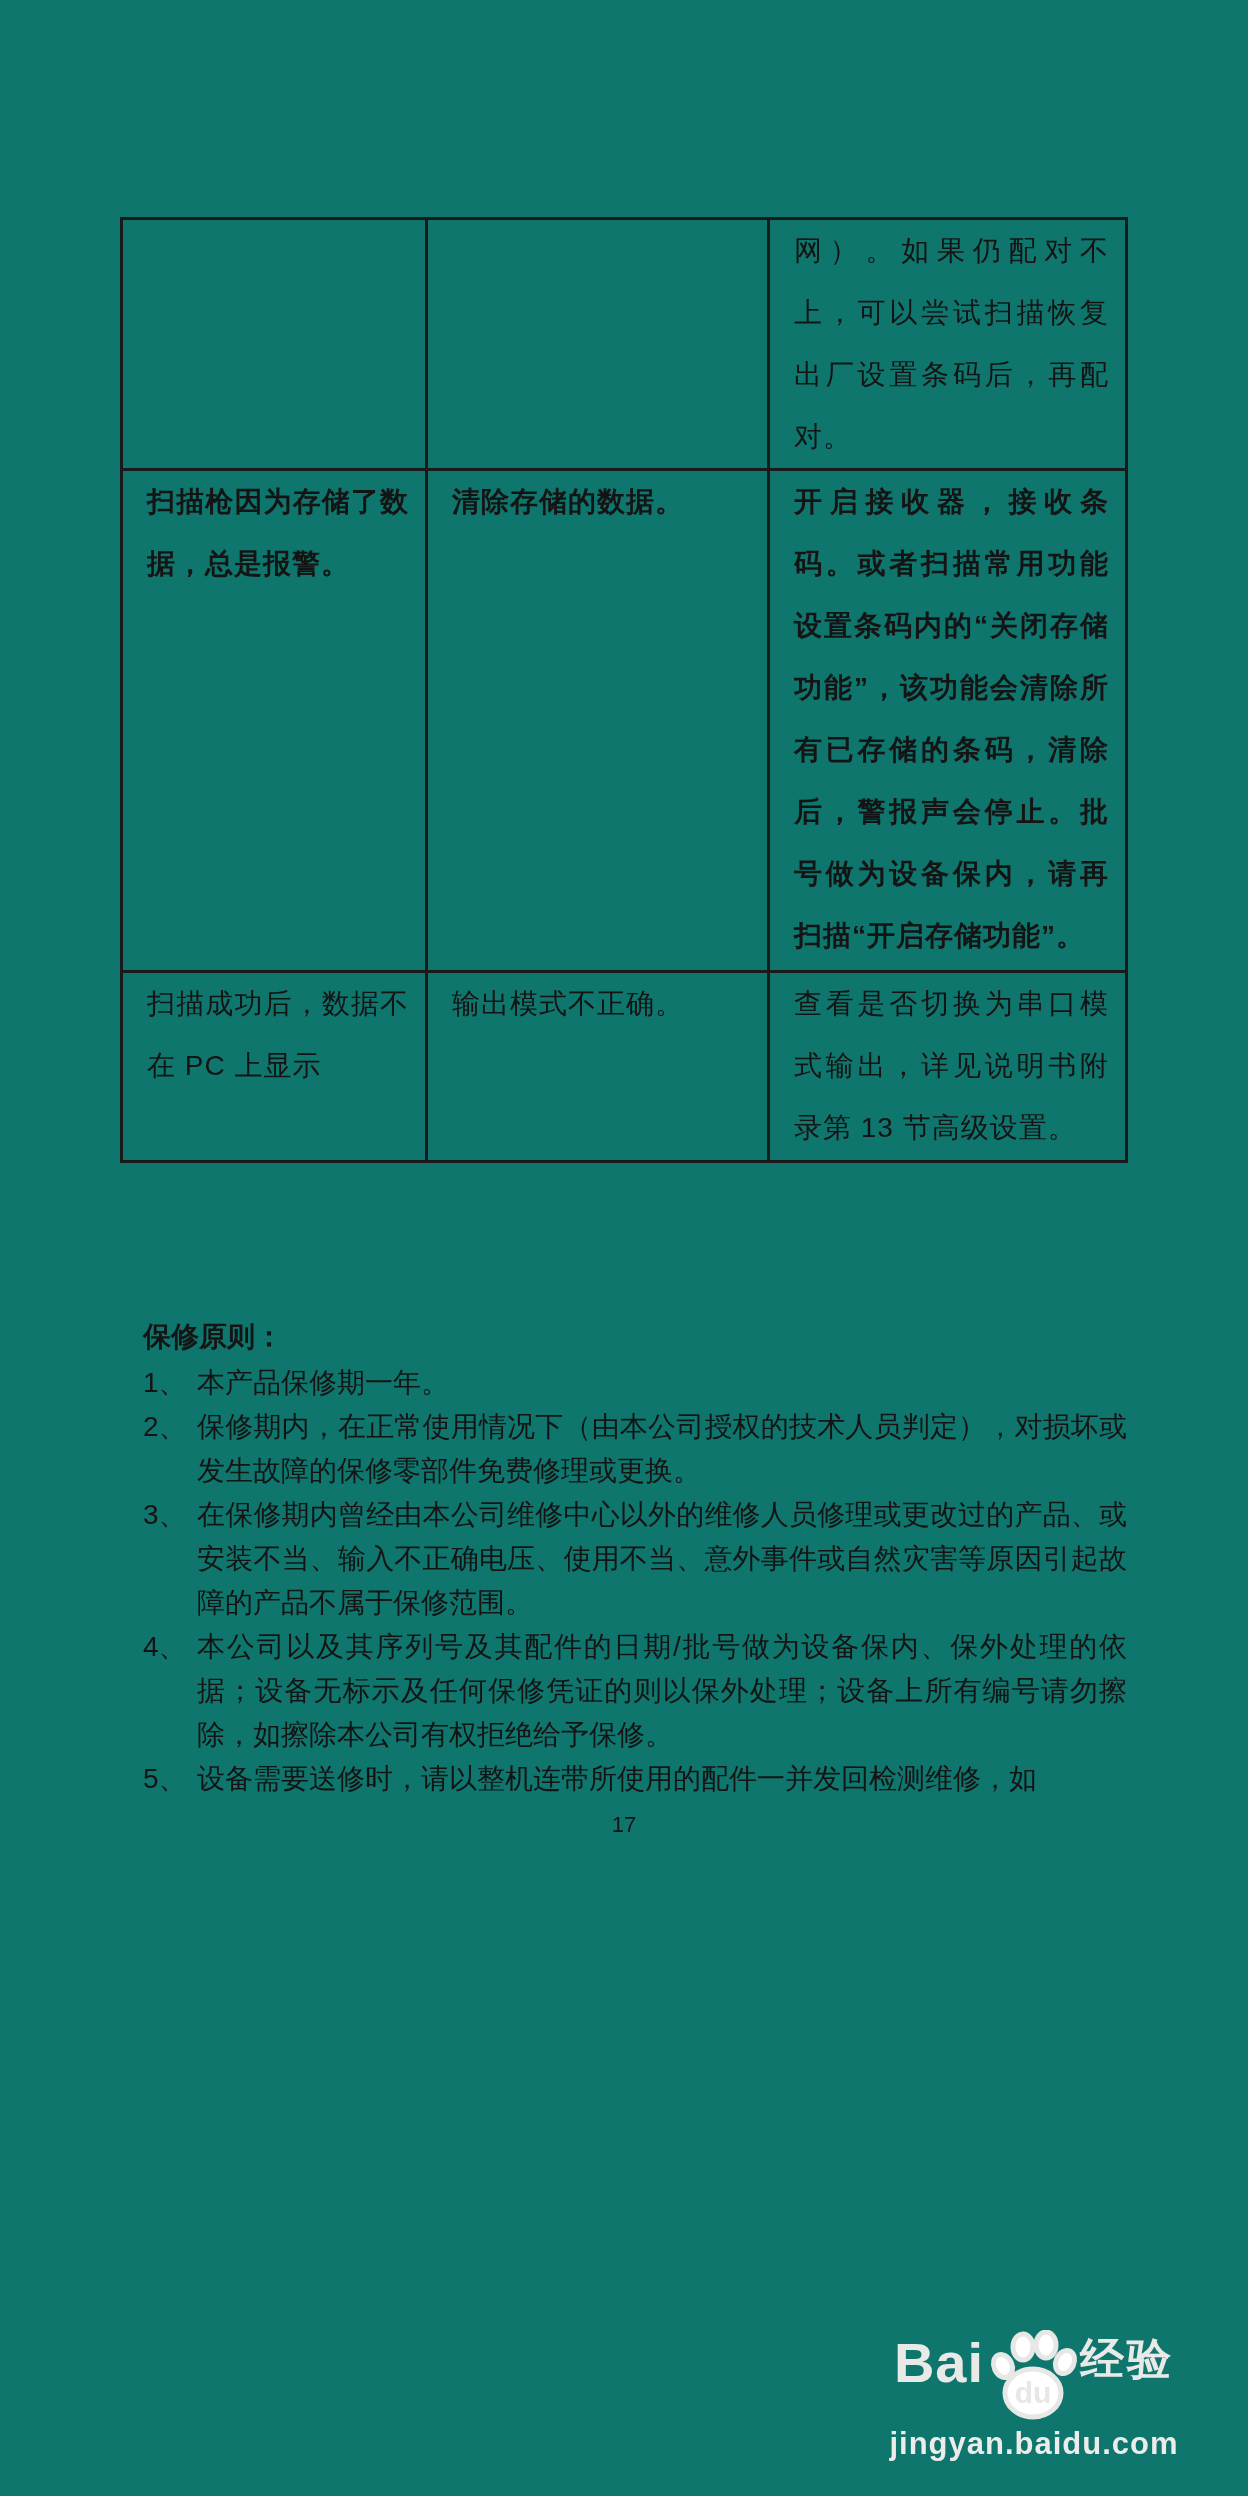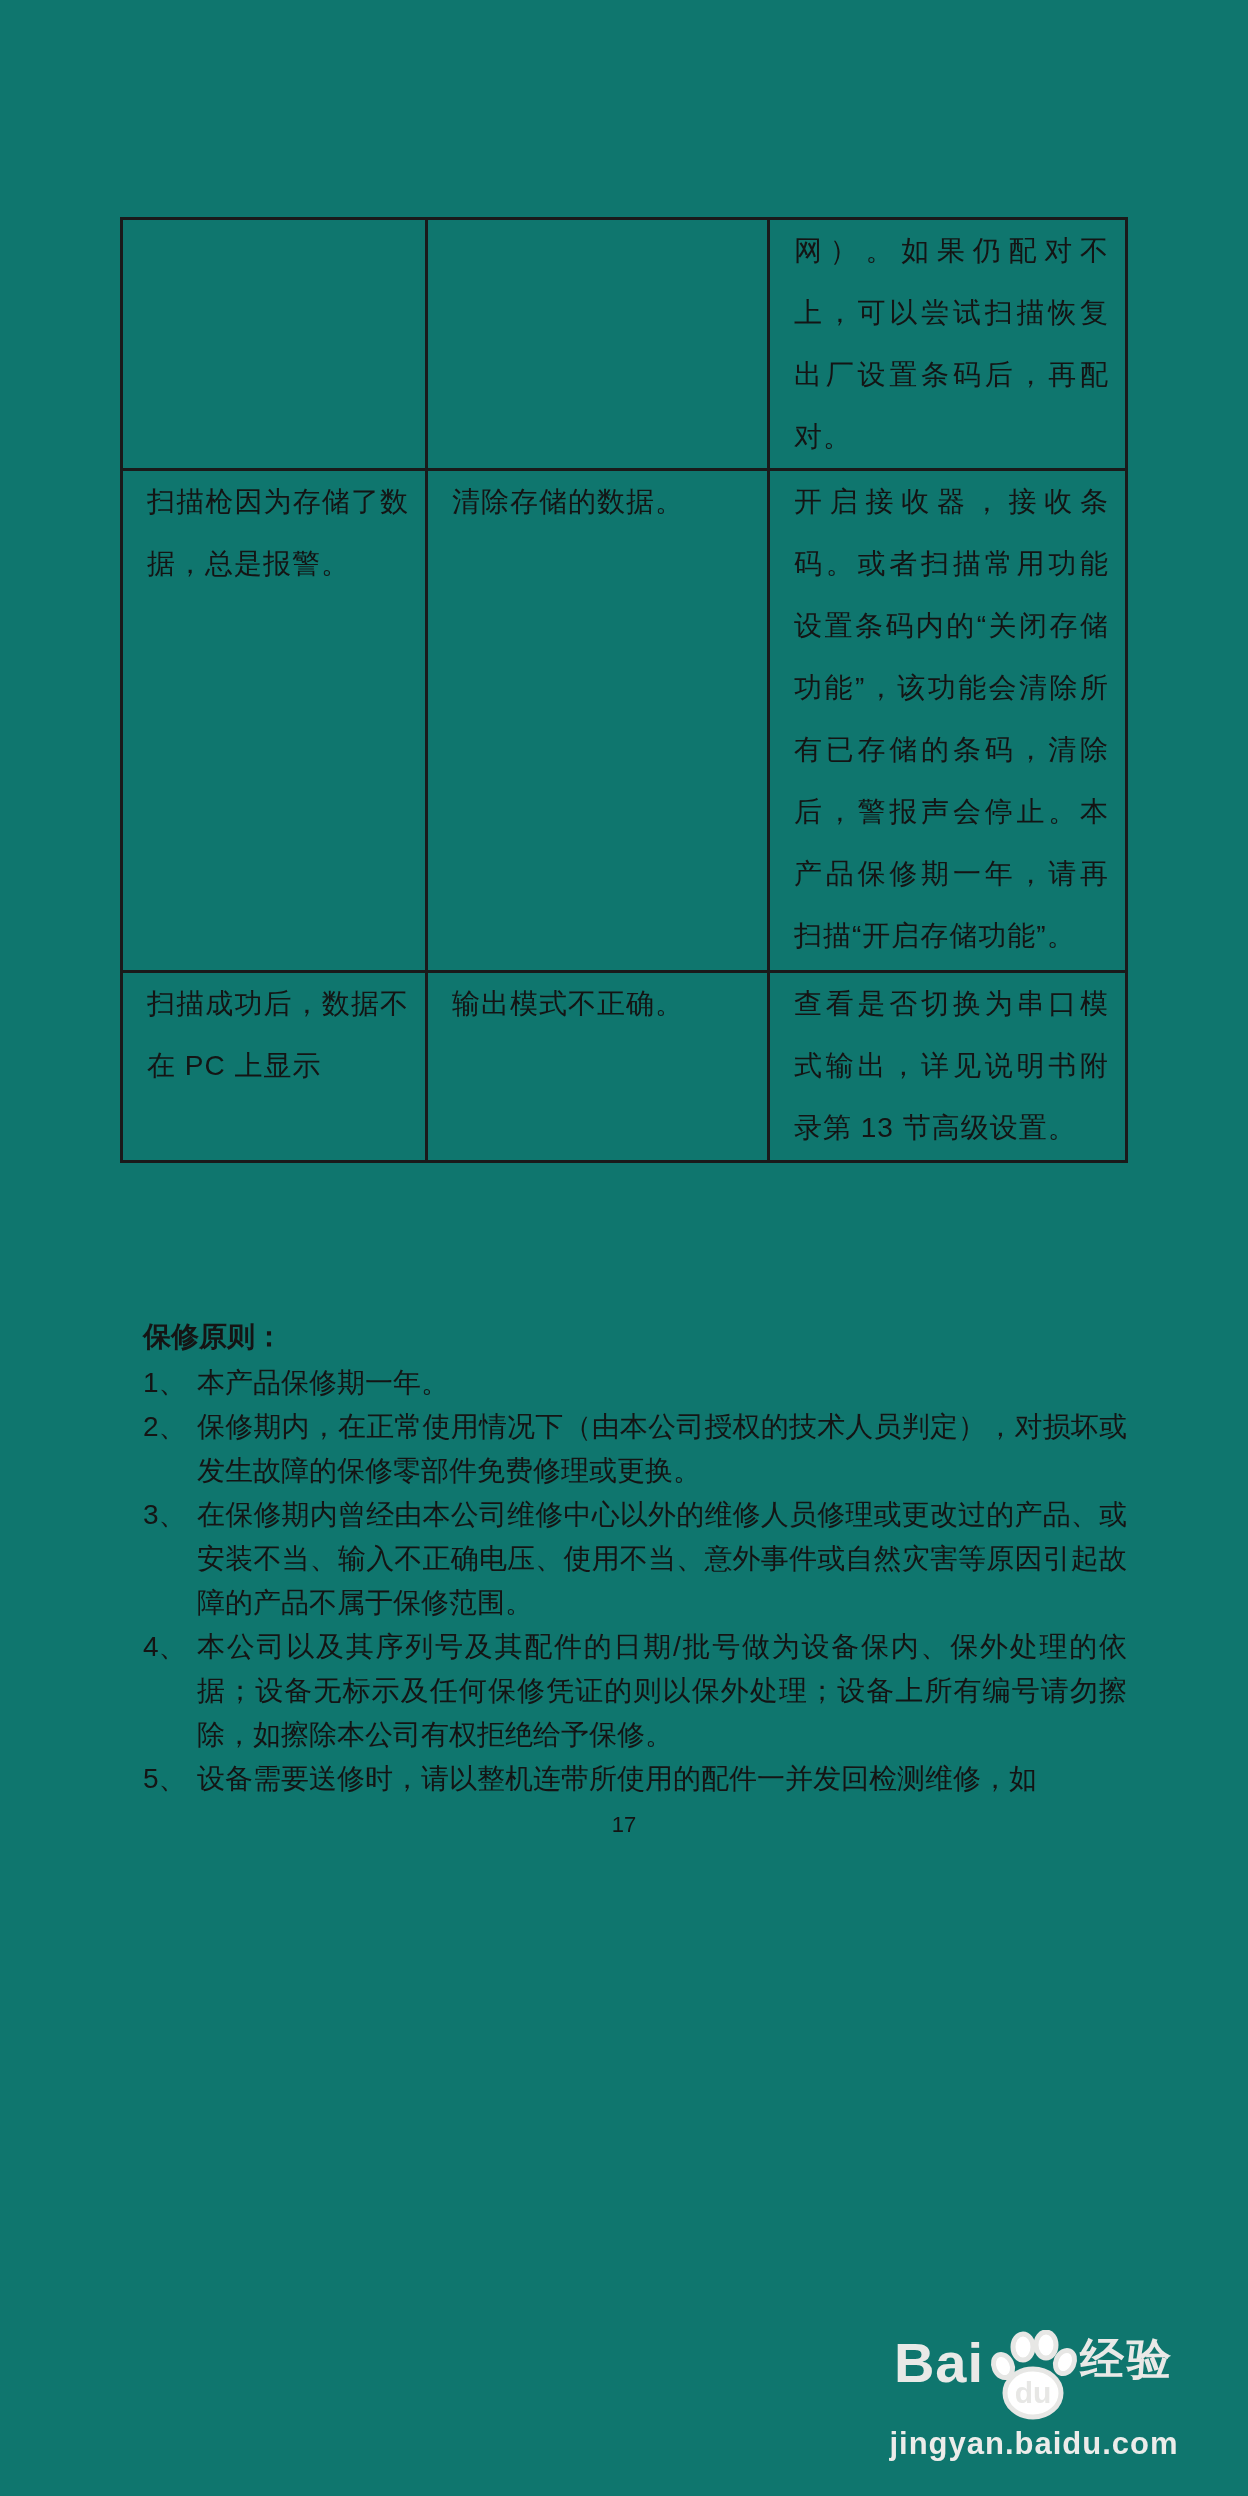--- a/index.html
+++ b/index.html
@@ -26,21 +26,21 @@
     border: 3px solid #1a1a1a;
     vertical-align: top;
     font-size: 28px;
     line-height: 62px;
     padding: 0 16px 0 24px;
     text-align: justify;
     word-break: break-all;
     letter-spacing: 1px;
   }
   tr.r1 { height: 186px; }
-  tr.r2 { height: 502px; }
+  tr.r2 { height: 502px; font-weight: bold; }
   tr.r3 { height: 190px; }
 
   
   .section-heading {
     position: absolute;
     left: 144px;
     top: 1096px;
     margin: 0;
     font-size: 30px;
     font-weight: bold;
@@ -134,21 +134,21 @@
     </colgroup>
     <tbody>
       <tr class="r1">
         <td></td>
         <td></td>
         <td>网）。如果仍配对不上，可以尝试扫描恢复出厂设置条码后，再配对。</td>
       </tr>
       <tr class="r2">
         <td>扫描枪因为存储了数据，总是报警。</td>
         <td>清除存储的数据。</td>
-        <td>开启接收器，接收条码。或者扫描常用功能设置条码内的“关闭存储功能”，该功能会清除所有已存储的条码，清除后，警报声会停止。本产品保修期一年，请再扫描“开启存储功能”。</td>
+        <td>开启接收器，接收条码。或者扫描常用功能设置条码内的“关闭存储功能”，该功能会清除所有已存储的条码，清除后，警报声会停止。批号做为设备保内，请再扫描“开启存储功能”。</td>
       </tr>
       <tr class="r3">
         <td>扫描成功后，数据不在 PC 上显示</td>
         <td>输出模式不正确。</td>
         <td>查看是否切换为串口模式输出，详见说明书附录第 13 节高级设置。</td>
       </tr>
     </tbody>
   </table>
 
 

